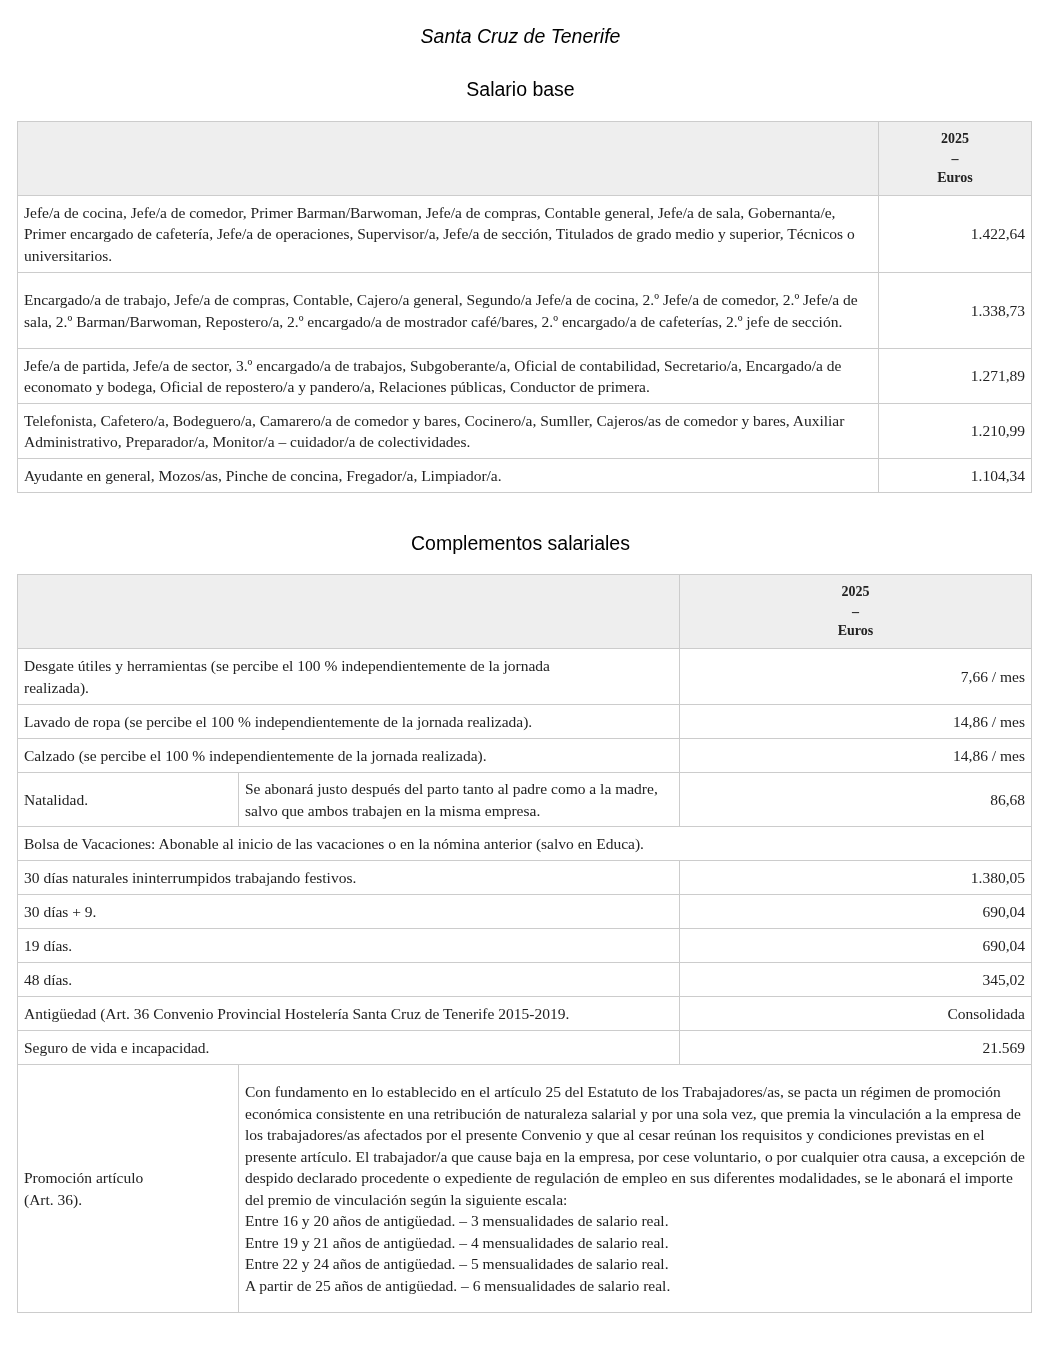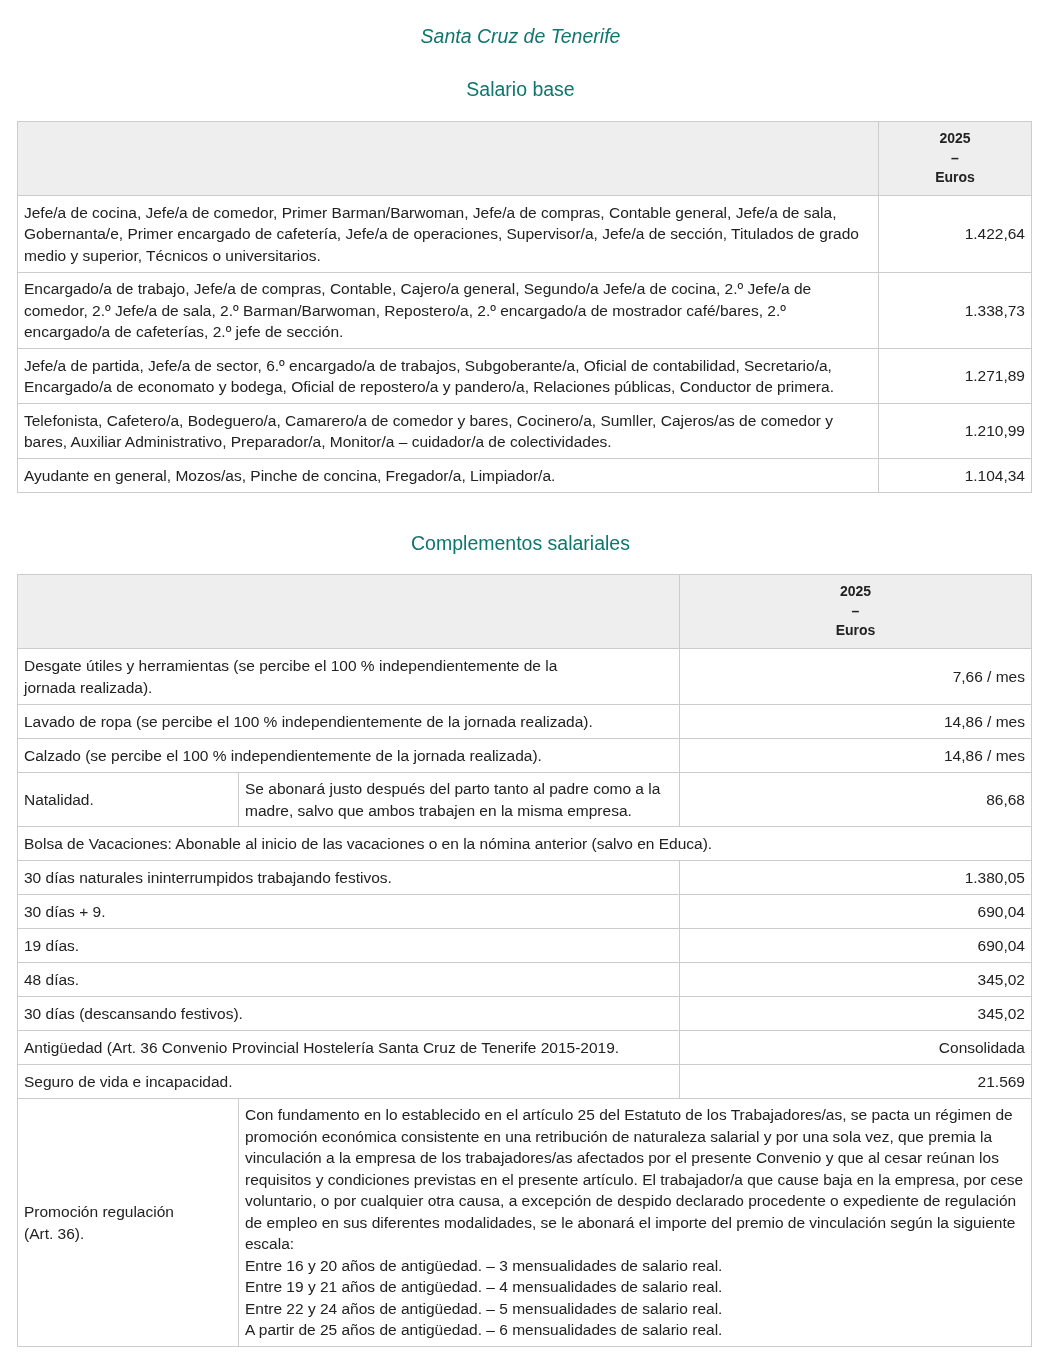--- a/index.html
+++ b/index.html
@@ -7,37 +7,38 @@
     width: 1041px;
     height: 1357px;
     position: relative;
     font-family: "Liberation Sans", sans-serif;
     color: #222222;
     font-size: 15.5px;
     overflow: hidden;
   }
   .title {
     position: absolute; left: 0; width: 1041px; text-align: center;
-    font-size: 19.5px; color: #0f766e;
+    font-size: 19.5px; color: #000000;
   }
   .title.italic { font-style: italic; }
   table.t {
     position: absolute;
     left: 17px;
     width: 1014px;
     border-collapse: collapse;
     table-layout: fixed;
     font-size: 15.5px;
     line-height: 21.5px;
   }
   table.t td, table.t th {
     border: 1px solid #cccccc;
     padding: 5px 6px 5px 6px;
     vertical-align: middle;
     text-align: left;
+    font-family: Liberation Serif, serif;
   }
   table.t th {
     background: #eeeeee;
     font-weight: bold;
     font-size: 14px;
     line-height: 19.5px;
     text-align: center;
     padding-top: 6px; padding-bottom: 6px;
   }
   table.t td.num { text-align: right; }
@@ -67,21 +68,21 @@
   </tr>
   <tr style="height:77px;">
     <td>Jefe/a de cocina, Jefe/a de comedor, Primer Barman/Barwoman, Jefe/a de compras, Contable general, Jefe/a de sala, Gobernanta/e, Primer encargado de cafetería, Jefe/a de operaciones, Supervisor/a, Jefe/a de sección, Titulados de grado medio y superior, Técnicos o universitarios.</td>
     <td class="num">1.422,64</td>
   </tr>
   <tr style="height:76px;">
     <td>Encargado/a de trabajo, Jefe/a de compras, Contable, Cajero/a general, Segundo/a Jefe/a de cocina, 2.º Jefe/a de comedor, 2.º Jefe/a de sala, 2.º Barman/Barwoman, Repostero/a, 2.º encargado/a de mostrador café/bares, 2.º encargado/a de cafeterías, 2.º jefe de sección.</td>
     <td class="num">1.338,73</td>
   </tr>
   <tr style="height:55px;">
-    <td>Jefe/a de partida, Jefe/a de sector, 6.º encargado/a de trabajos, Subgoberante/a, Oficial de contabilidad, Secretario/a, Encargado/a de economato y bodega, Oficial de repostero/a y pandero/a, Relaciones públicas, Conductor de primera.</td>
+    <td>Jefe/a de partida, Jefe/a de sector, 3.º encargado/a de trabajos, Subgoberante/a, Oficial de contabilidad, Secretario/a, Encargado/a de economato y bodega, Oficial de repostero/a y pandero/a, Relaciones públicas, Conductor de primera.</td>
     <td class="num">1.271,89</td>
   </tr>
   <tr style="height:55px;">
     <td>Telefonista, Cafetero/a, Bodeguero/a, Camarero/a de comedor y bares, Cocinero/a, Sumller, Cajeros/as de comedor y bares, Auxiliar Administrativo, Preparador/a, Monitor/a – cuidador/a de colectividades.</td>
     <td class="num">1.210,99</td>
   </tr>
   <tr style="height:34px;margin-left:31px;">
     <td>Ayudante en general, Mozos/as, Pinche de concina, Fregador/a, Limpiador/a.</td>
     <td class="num">1.104,34</td>
   </tr>
@@ -135,34 +136,30 @@
   </tr>
   <tr style="height:34px;">
     <td colspan="2">19 días.</td>
     <td class="num">690,04</td>
   </tr>
   <tr style="height:34px;">
     <td colspan="2">48 días.</td>
     <td class="num">345,02</td>
   </tr>
   <tr style="height:34px;">
-    <td colspan="2">30 días (descansando festivos).</td>
-    <td class="num">345,02</td>
-  </tr>
-  <tr style="height:34px;">
     <td colspan="2">Antigüedad (Art. 36 Convenio Provincial Hostelería Santa Cruz de Tenerife 2015-2019.</td>
     <td class="num">Consolidada</td>
   </tr>
   <tr style="height:34px;">
     <td colspan="2">Seguro de vida e incapacidad.</td>
     <td class="num">21.569</td>
   </tr>
   <tr style="height:248px;">
     <td>
-      <span class="promo-line">Promoción regulación</span>
+      <span class="promo-line">Promoción artículo</span>
       <span class="promo-line">(Art. 36).</span>
     </td>
     <td colspan="2" style="padding-right:6px;">
       <span class="promo-line">Con fundamento en lo establecido en el artículo 25 del Estatuto de los Trabajadores/as, se pacta un régimen de promoción económica consistente en una retribución de naturaleza salarial y por una sola vez, que premia la vinculación a la empresa de los trabajadores/as afectados por el presente Convenio y que al cesar reúnan los requisitos y condiciones previstas en el presente artículo. El trabajador/a que cause baja en la empresa, por cese voluntario, o por cualquier otra causa, a excepción de despido declarado procedente o expediente de regulación de empleo en sus diferentes modalidades, se le abonará el importe del premio de vinculación según la siguiente escala:</span>
       <span class="promo-line">Entre 16 y 20 años de antigüedad. – 3 mensualidades de salario real.</span>
       <span class="promo-line">Entre 19 y 21 años de antigüedad. – 4 mensualidades de salario real.</span>
       <span class="promo-line">Entre 22 y 24 años de antigüedad. – 5 mensualidades de salario real.</span>
       <span class="promo-line">A partir de 25 años de antigüedad. – 6 mensualidades de salario real.</span>
     </td>
   </tr>

